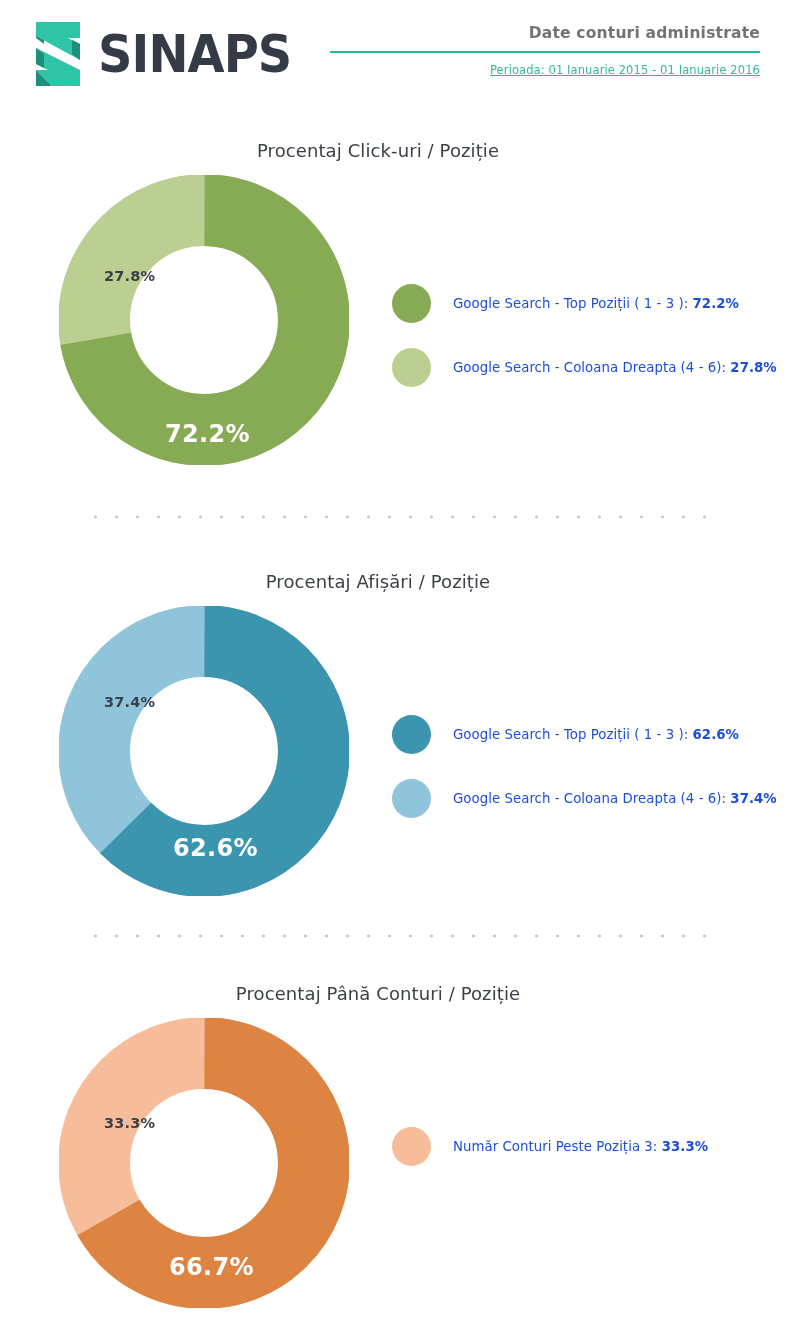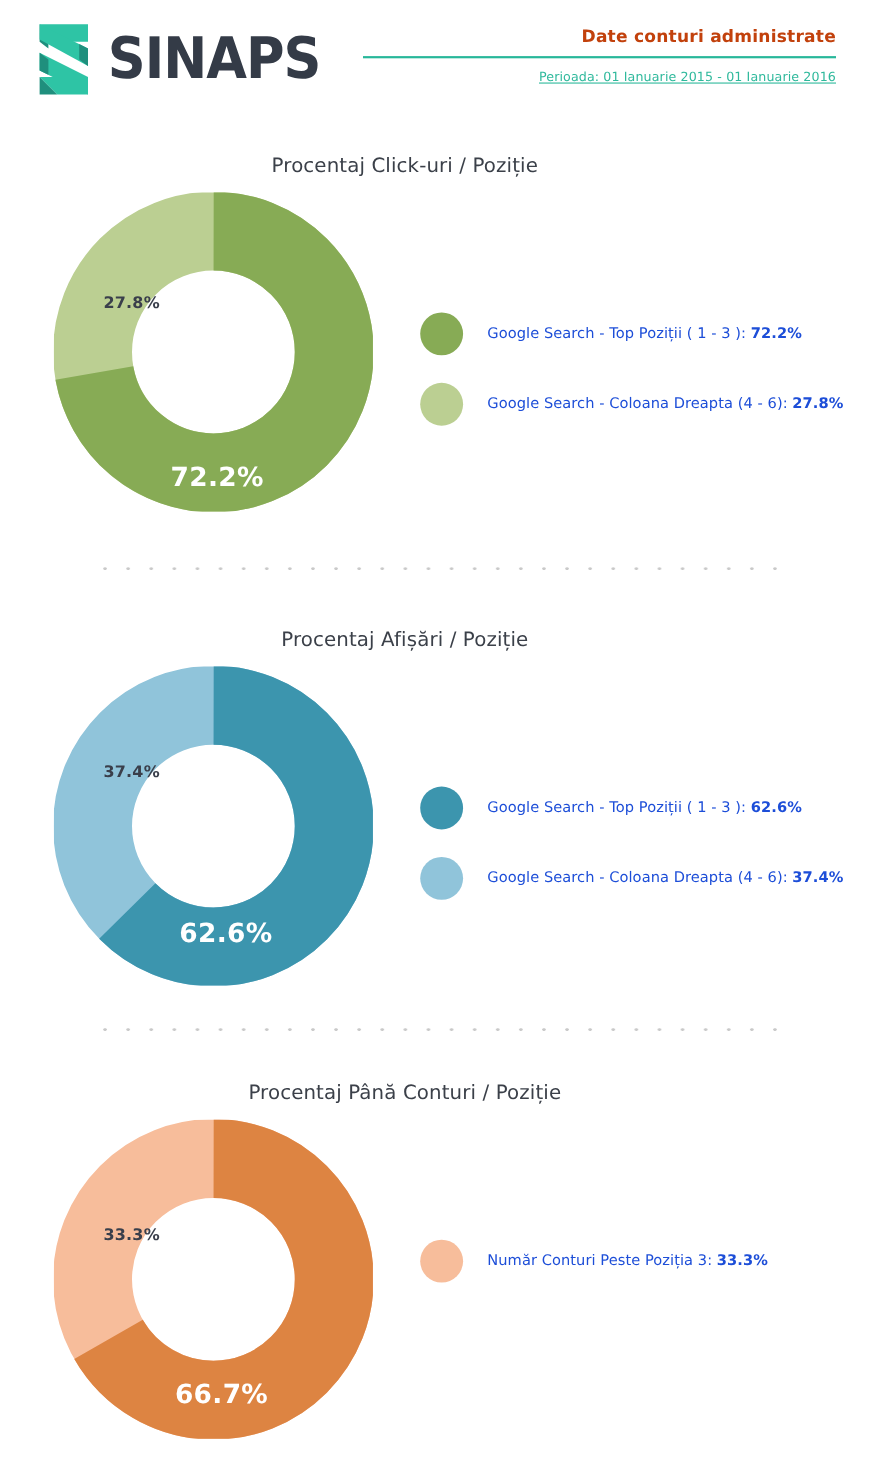--- a/index.html
+++ b/index.html
@@ -26,32 +26,32 @@
     font-size:52px; font-weight:bold; letter-spacing:-1px;
     color:#343b47; line-height:1; margin-left:4px;
     transform:scaleX(0.92); transform-origin:left center;
   }
 
   .header-right {
     position:absolute; right:40px; top:24px;
     width:430px; text-align:right;
   }
   .header-title {
-    font-size:15.5px; font-weight:bold; color:#c2410c;
+    font-size:15.5px; font-weight:bold; color:#737373;
     letter-spacing:0.2px;
   }
   .header-rule {
     margin-top:9px; height:2px; background:#27b79a; width:100%;
   }
   .header-period {
     margin-top:10px; font-size:11.5px; color:#2fb99c; letter-spacing:0.1px;text-decoration:underline;
   }
 
   
-  .section { position:absolute; left:4px; width:704px; }
+  .section { position:absolute; left:14px; width:704px; }
   .sec1 { top:140px; }
   .sec2 { top:571px; }
   .sec3 { top:983px; }
 
   .chart-title {
     text-align:center; font-size:18px; color:#3b4049;
     font-weight:normal; letter-spacing:0.1px;
     padding-left:24px;
   }
 

